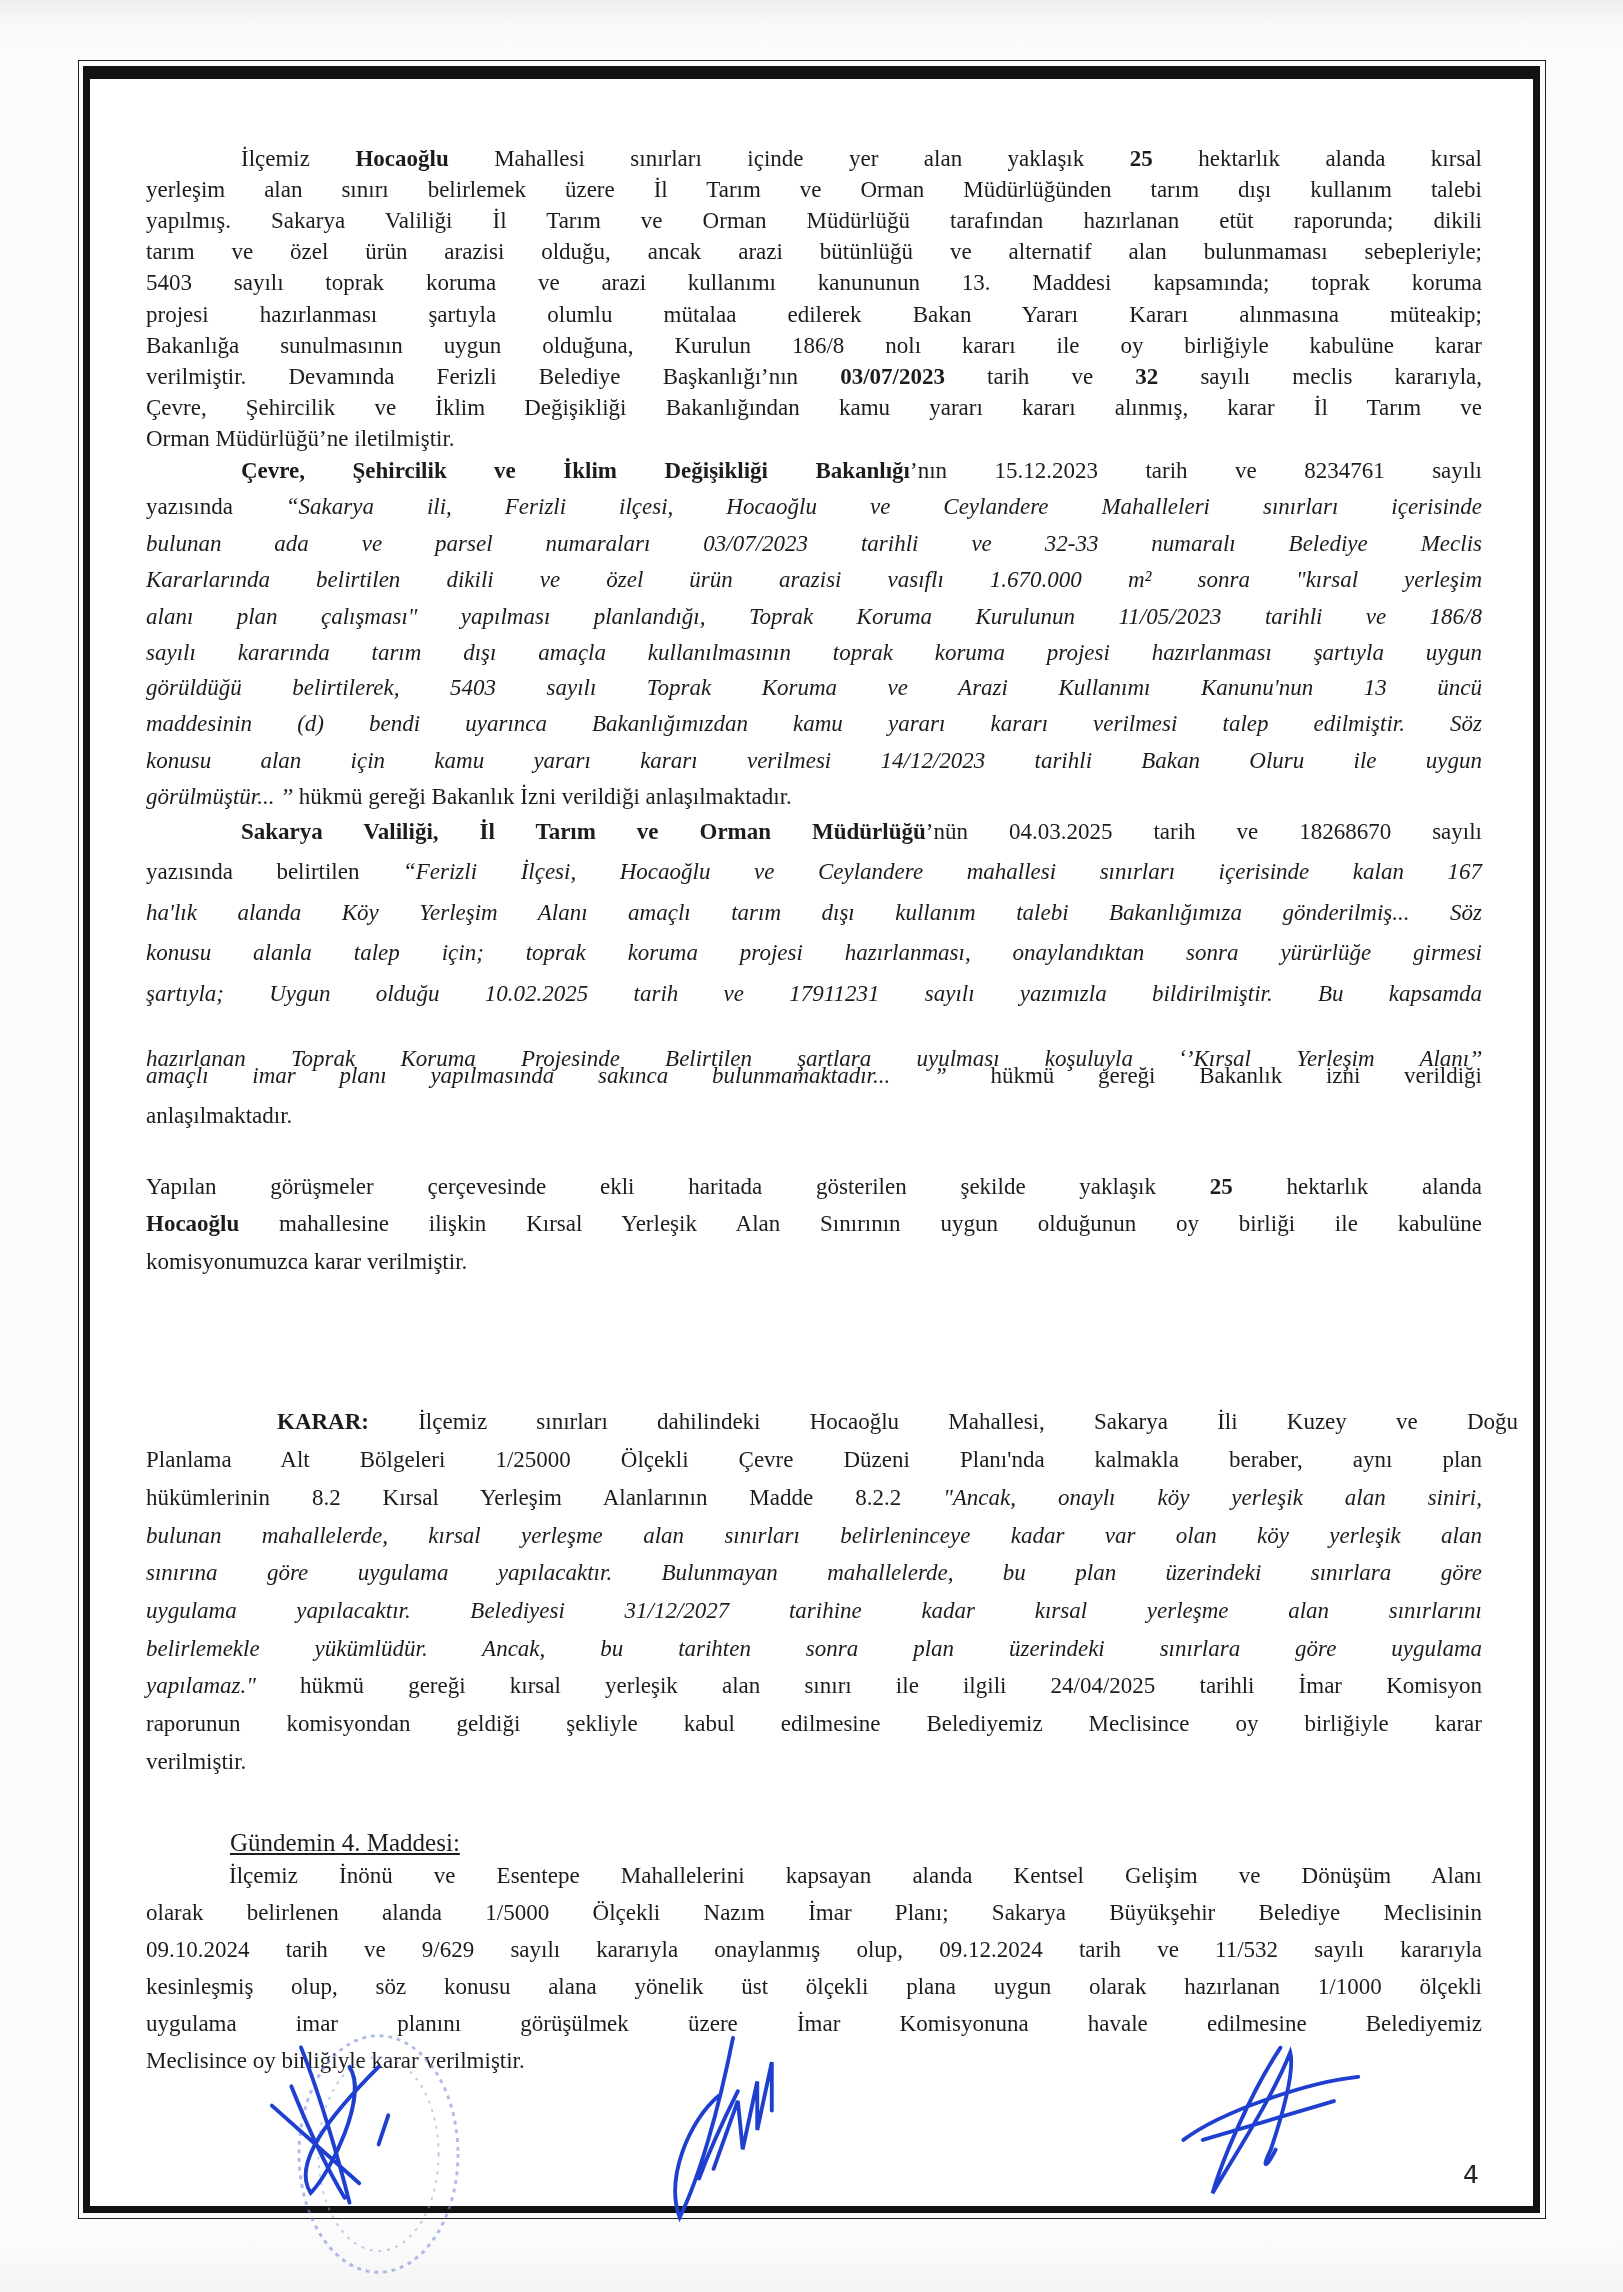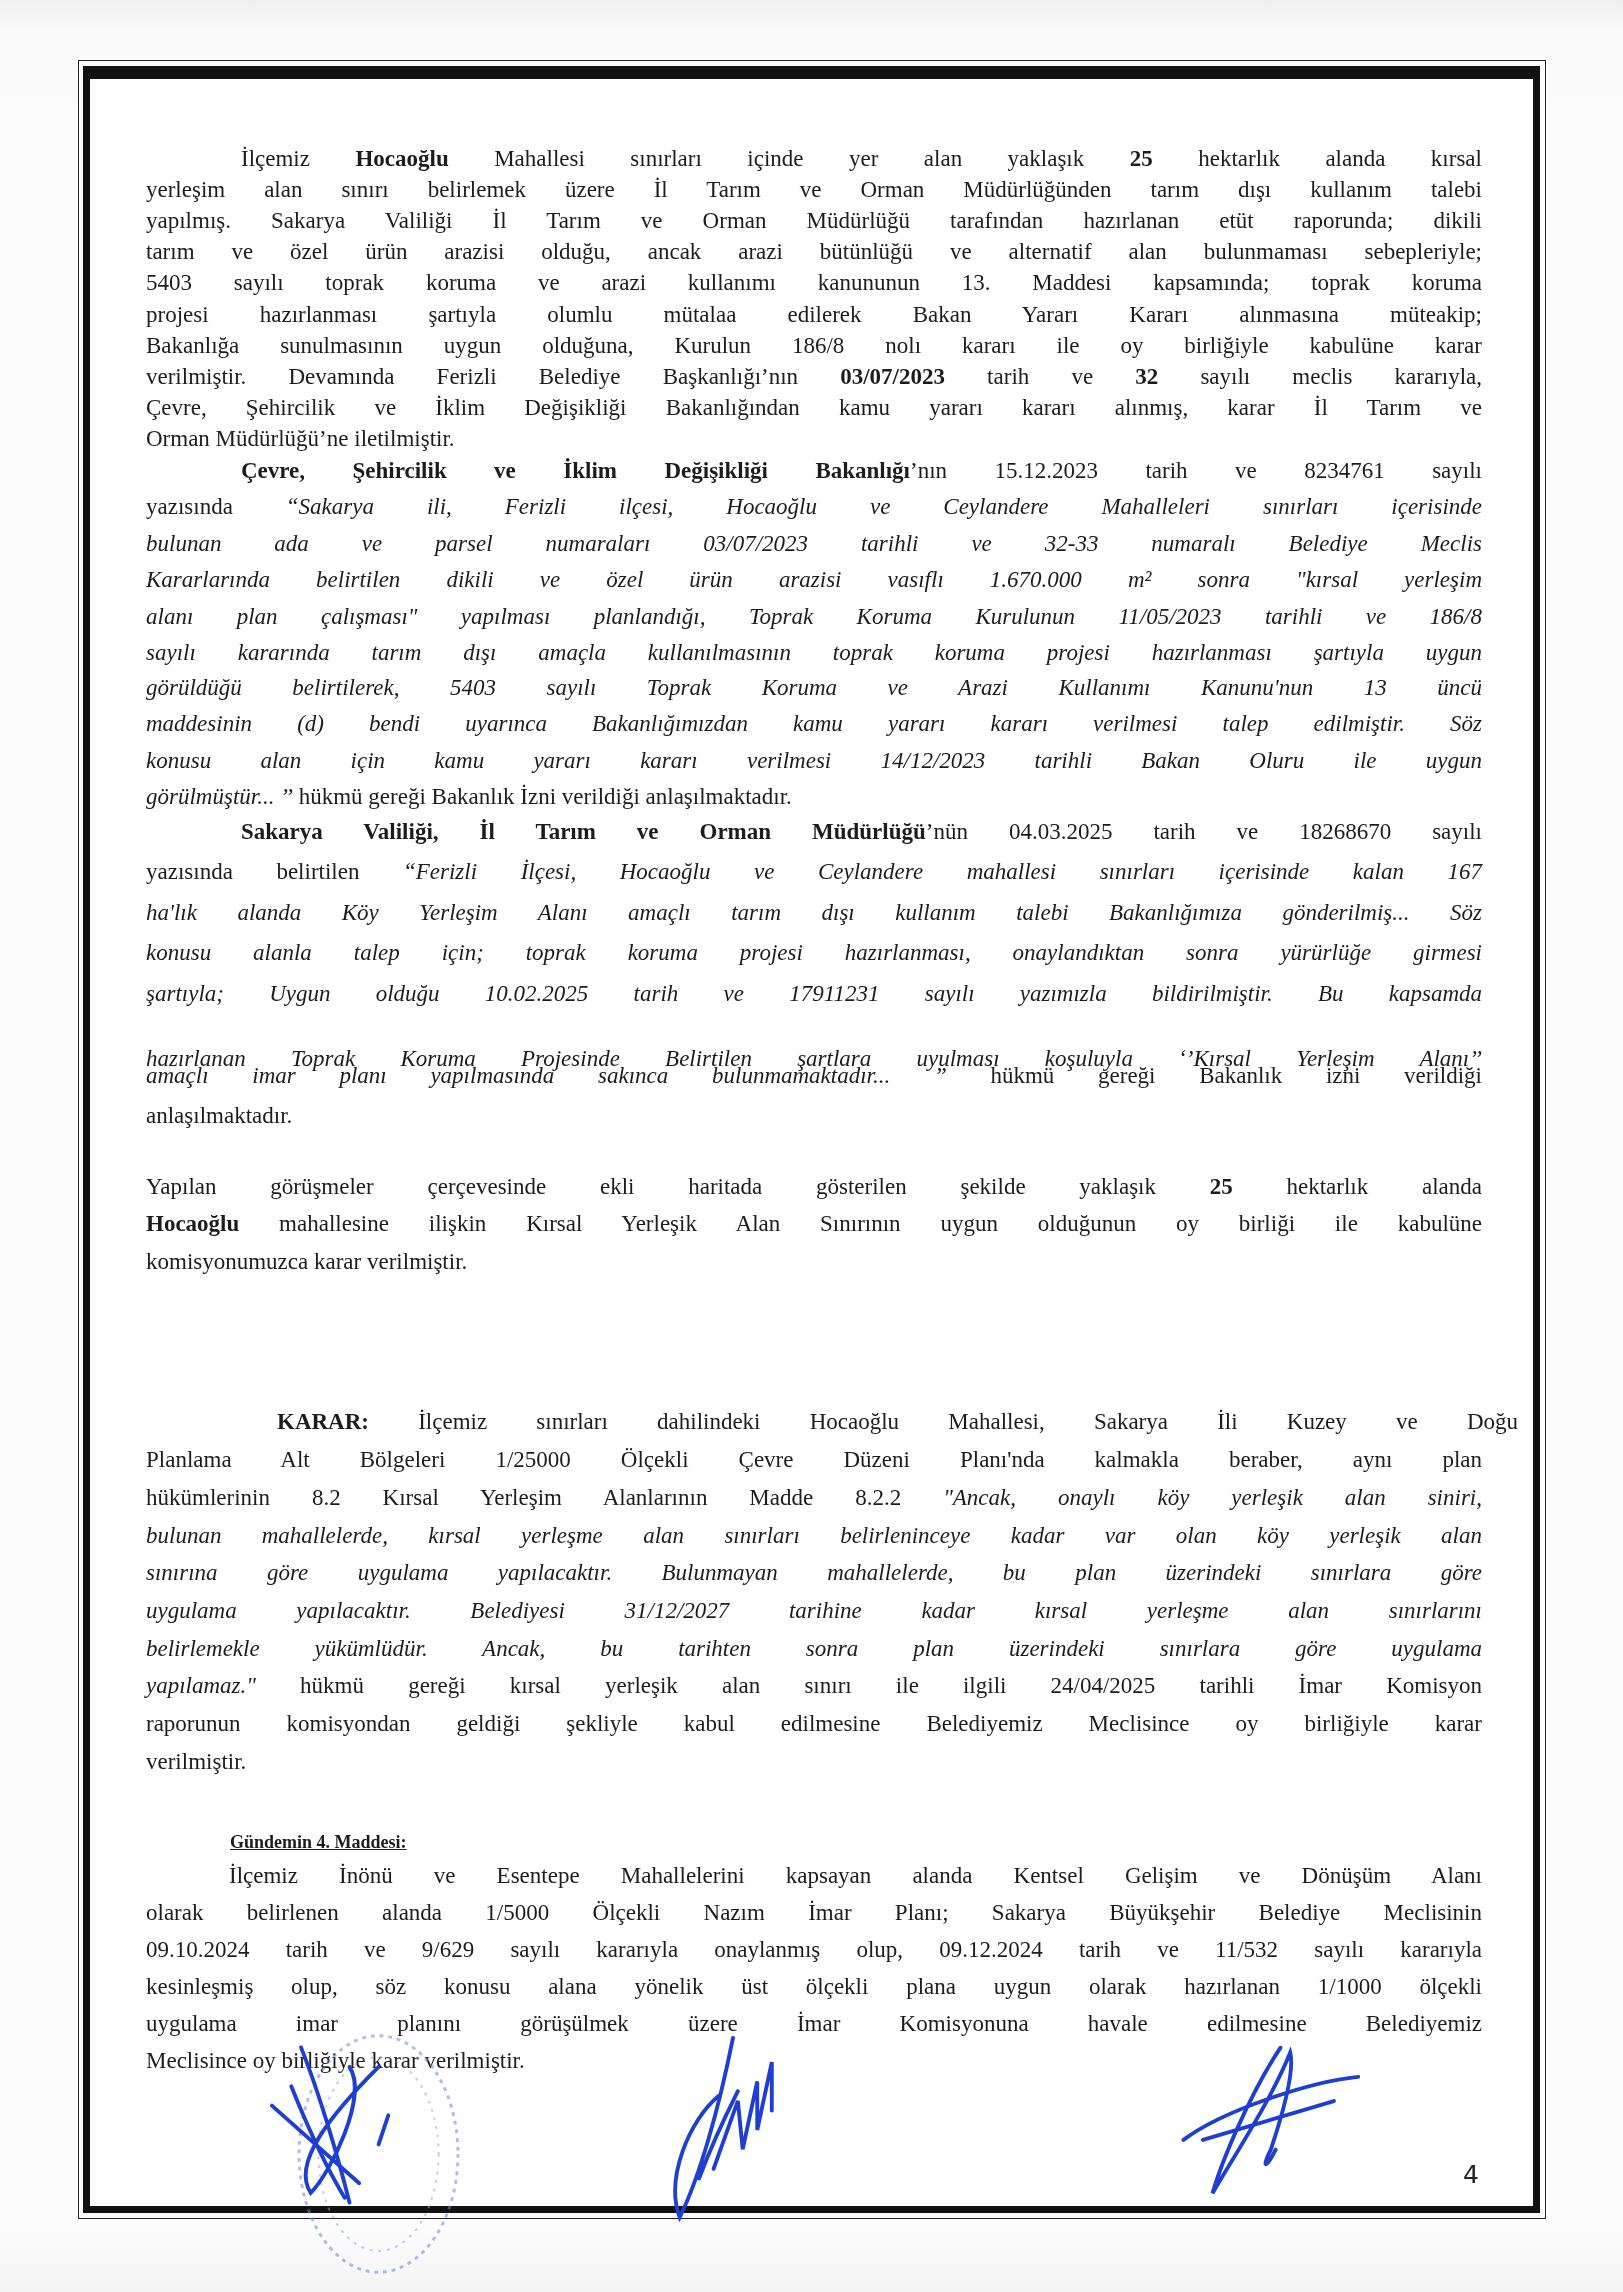--- a/index.html
+++ b/index.html
@@ -30,21 +30,21 @@
     font-size: 23px; line-height: 29px; white-space: nowrap;
     text-align: justify; text-align-last: justify;
   }
   .line.last { text-align-last: left; }
   .line.indent { left: 241px; width: 1241px; }
   .line.indent2 { left: 229px; width: 1253px; }
   .line span.b { font-weight: bold; }
   .line span.i { font-style: italic; }
   .heading {
     position: absolute; left: 230px; top: 1828px;
-    font-size: 18px; font-weight: bold; text-decoration: underline; line-height: 29px;
+    font-size: 25px; font-weight: normal; text-decoration: underline; line-height: 29px;
   }
   .pagenum {
     position: absolute; left: 1463px; top: 2160px;
     font-family: "DejaVu Sans", sans-serif; font-size: 25px; color: #222;
   }
   .sig { position: absolute; }
   .stamp { position: absolute; left: 291px; top: 2028px; width: 175px; height: 252px; opacity: 0.55; }
 </style>
 </head>
 <body>

